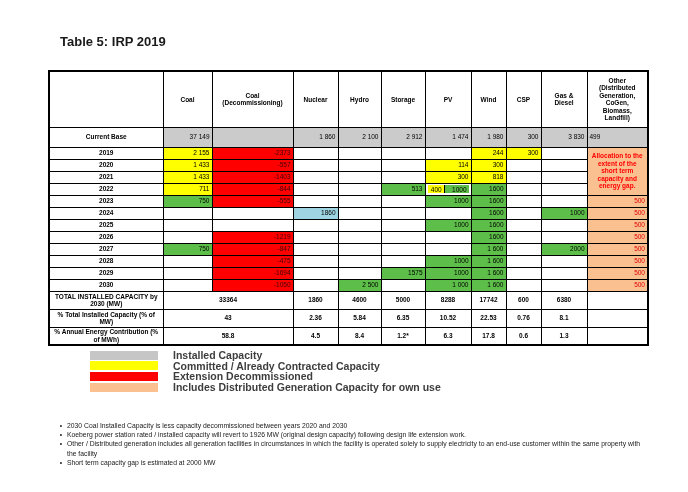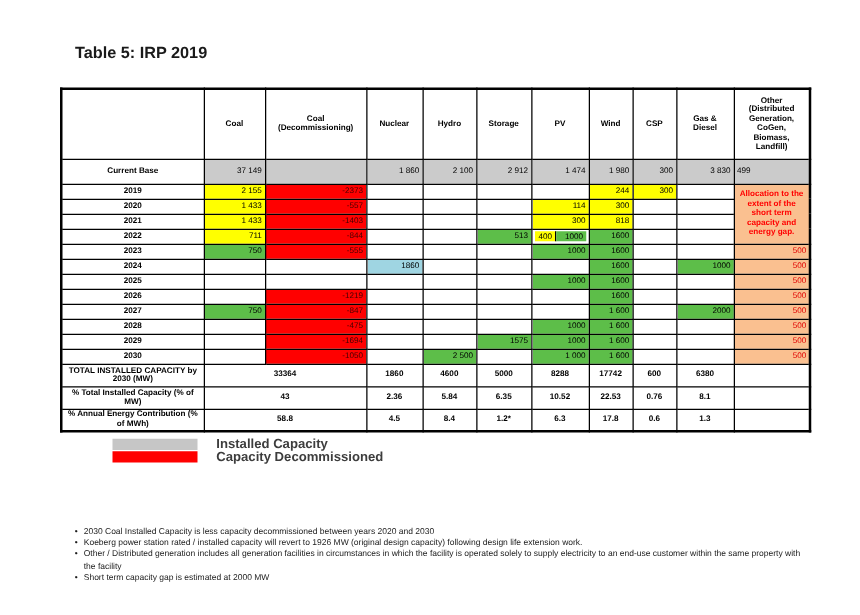--- a/index.html
+++ b/index.html
@@ -294,22 +294,30 @@
         </tr>
       </tbody>
   </table>
 
   <div class="legend">
       <div class="legend-item">
         <div class="legend-swatch" style="background: rgb(198, 198, 198);"></div>
         <div class="legend-label">Installed Capacity</div>
       </div>
       <div class="legend-item">
+        <div class="legend-swatch" style="background: rgb(255, 255, 0);"></div>
+        <div class="legend-label">Committed / Already Contracted Capacity</div>
+      </div>
+      <div class="legend-item">
         <div class="legend-swatch" style="background: rgb(255, 0, 0);"></div>
-        <div class="legend-label">Capacity Decommissioned</div>
+        <div class="legend-label">Extension Decommissioned</div>
+      </div>
+      <div class="legend-item">
+        <div class="legend-swatch" style="background: rgb(250, 192, 144);"></div>
+        <div class="legend-label">Includes Distributed Generation Capacity for own use</div>
       </div>
     </div>
 
   <div class="footnotes">
       <div class="footnote">
         <span class="bullet">•</span>
         <span class="fn-text">2030 Coal Installed Capacity is less capacity decommissioned between years 2020 and 2030</span>
       </div>
       <div class="footnote">
         <span class="bullet">•</span>

